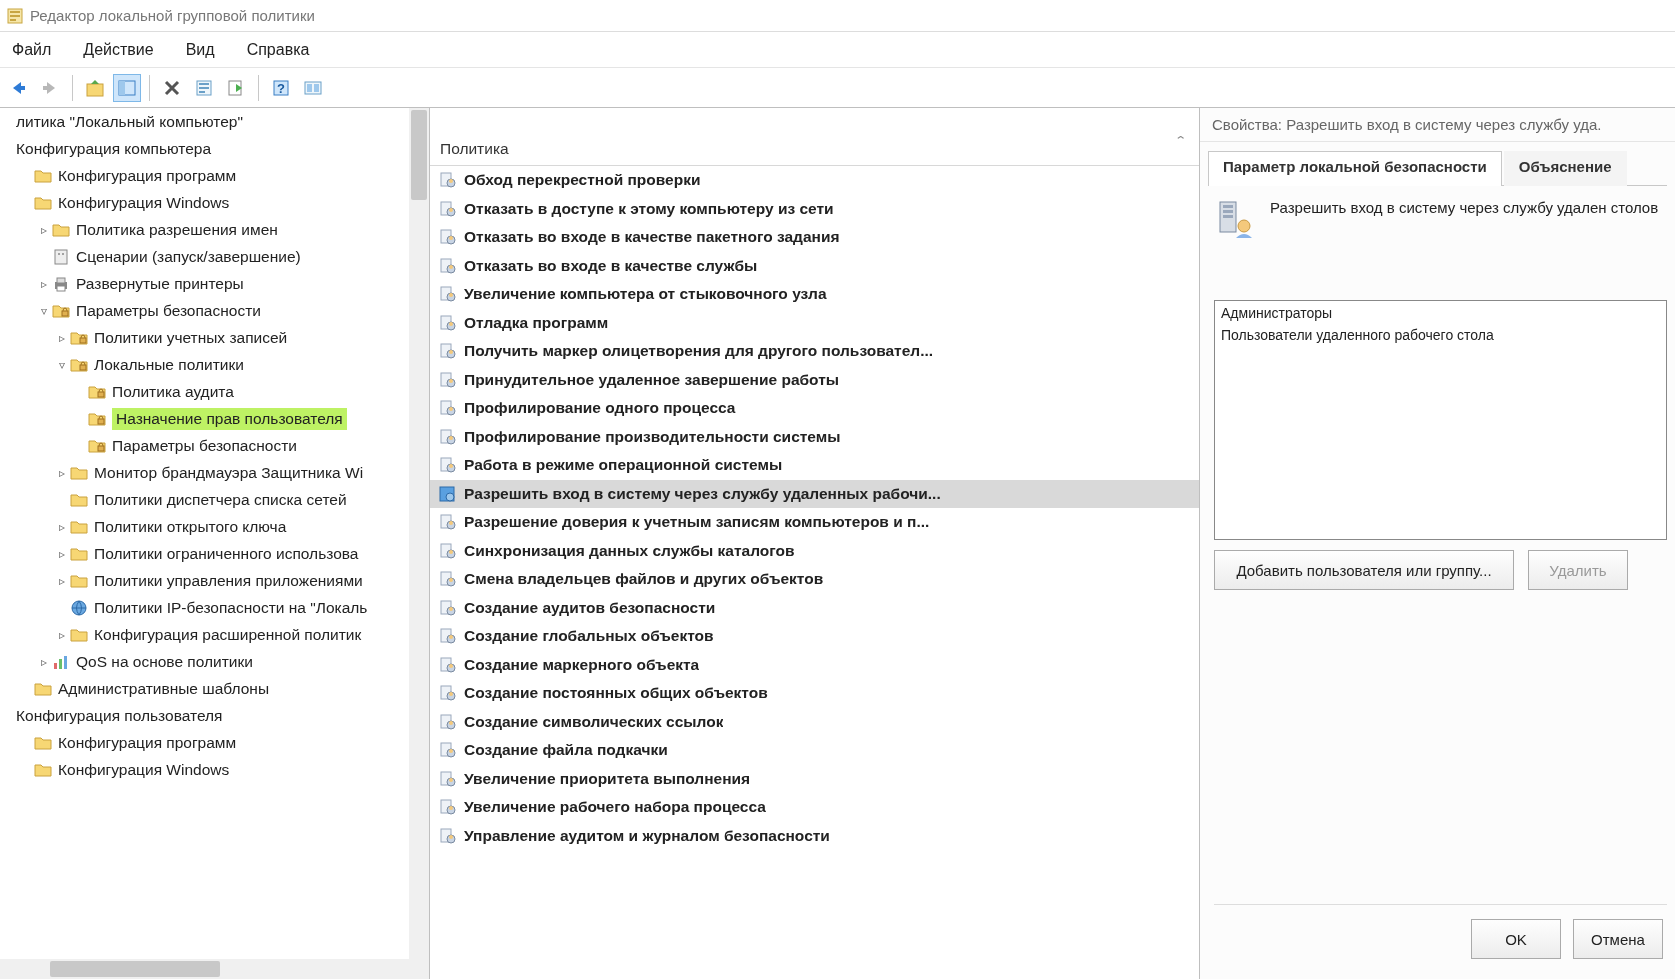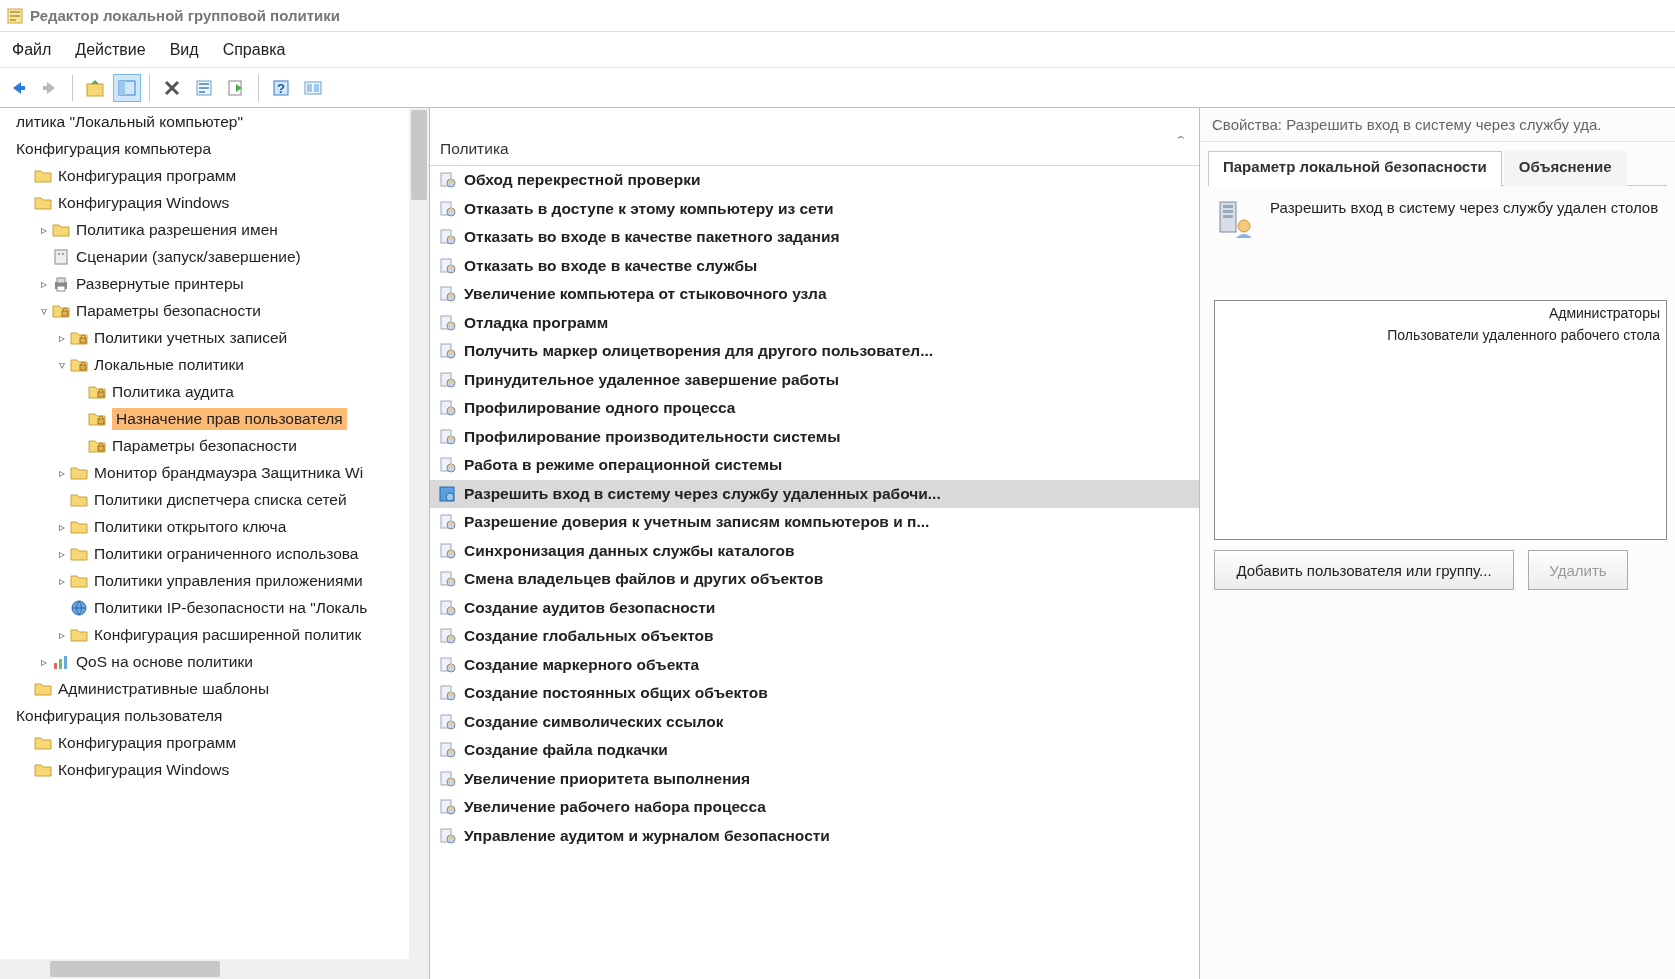--- a/index.html
+++ b/index.html
@@ -1,55 +1,55 @@
 <!DOCTYPE html>
 <html><head>
 <meta charset="utf-8">
 <style>
   * { box-sizing: border-box; margin: 0; padding: 0; }
   html, body { width: 1675px; height: 979px; font-family: "Segoe UI", Tahoma, sans-serif; font-size: 15px; color: #222; background: #fff; overflow: hidden; }
   
   .titlebar { display: flex; align-items: center; height: 32px; padding: 0 6px; border-bottom: 1px solid #ddd; background: #fff; }
   .titlebar .app-icon { width: 18px; height: 18px; margin-right: 6px; }
-  .titlebar .title { color: #777; font-size: 15px; font-weight: bold; }
+  .titlebar .title { color: #777; font-size: 15px; }
   
-  .menubar { display: flex; align-items: center; height: 36px; padding: 0 12px; gap: 24px; border-bottom: 1px solid #e5e5e5; }
+  .menubar { display: flex; align-items: center; height: 36px; padding: 0 12px; gap: 32px; border-bottom: 1px solid #e5e5e5; }
   .menubar .menu-item { font-size: 16px; color: #222; cursor: default; }
   
   .toolbar { display: flex; align-items: center; height: 40px; padding: 0 4px; gap: 4px; border-bottom: 1px solid #bfbfbf; background: #fff; }
   .toolbar .tb-btn { width: 28px; height: 28px; display: flex; align-items: center; justify-content: center; border: 1px solid transparent; }
   .toolbar .tb-btn.selected { background: #cfe6fb; border: 1px solid #7eb8e8; }
   .toolbar .sep { width: 1px; height: 26px; background: #c8c8c8; margin: 0 4px; }
   
   .main { display: flex; height: calc(979px - 32px - 36px - 40px); width: 100%; }
   .left-pane { width: 430px; border-right: 1px solid #bfbfbf; position: relative; display: flex; flex-direction: column; }
   .tree-wrap { flex: 1; overflow: hidden; position: relative; }
   .tree { position: relative; overflow: hidden; height: 100%; padding-right: 24px; }
   .tree-row { display: flex; align-items: center; height: 27px; white-space: nowrap; padding-right: 4px; font-size: 15.5px; }
   .tree-row .spacer { display:inline-block; }
   .tree-row .expander { width: 16px; text-align: center; color: #666; font-size: 12px; user-select: none; }
   .tree-row .expander.empty { visibility: hidden; }
   .tree-row .icon { width: 18px; height: 18px; margin-right: 6px; display: inline-flex; align-items: center; justify-content: center; }
-  .tree-row.selected .label-wrap { background: #fdba74; padding: 2px 4px; text-align: right; }
+  .tree-row.selected .label-wrap { background: #bef264; padding: 2px 4px; text-align: right; }
   .left-scrollbar { position: absolute; right: 0; top: 0; width: 20px; height: calc(100% - 20px); background: #f0f0f0; }
   .left-scrollbar .thumb { position: absolute; left: 2px; right: 2px; top: 2px; height: 90px; background: #c8c8c8; border-radius: 2px; }
   .left-hscroll { position: absolute; left: 0; right: 20px; bottom: 0; height: 20px; background: #f0f0f0; }
   .left-hscroll .thumb { position: absolute; top: 2px; bottom: 2px; left: 50px; width: 170px; background: #c8c8c8; border-radius: 2px; }
   .left-corner { position: absolute; right: 0; bottom: 0; width: 20px; height: 20px; background: #f0f0f0; }
 
   .center-pane { flex: 1; min-width: 0; display: flex; flex-direction: column; border-right: 1px solid #bfbfbf; }
   .col-header { height: 34px; display: flex; align-items: center; padding: 0 10px; border-bottom: 1px solid #d8d8d8; font-size: 15.5px; color: #333; background: #fff; position:relative;margin-top:24px;}
   .col-header::after { content:"⌃"; position:absolute; right:14px; top:2px; color:#888; font-size:11px; transform: scaleX(1.4); }
   .policy-list { flex: 1; overflow: hidden; font-weight: bold; }
   .policy-row { display: flex; align-items: center; height: 28.5px; padding: 0 8px; font-size: 15.5px; white-space: nowrap; overflow: hidden; text-overflow: ellipsis; }
   .policy-row .picon { width: 18px; height: 18px; margin-right: 8px; flex-shrink: 0; }
   .policy-row.selected { background: #d9d9d9; }
   .policy-row .ptext { overflow: hidden; text-overflow: ellipsis; }
 
-  .right-pane { width: 475px; display: flex; flex-direction: column; background: #fcfcfc; text-align: right; }
+  .right-pane { width: 475px; display: flex; flex-direction: column; background: #fcfcfc; }
   .props-title { height: 34px; display: flex; align-items: center; padding: 0 12px; font-size: 15px; color: #666; border-bottom: 1px solid #e5e5e5; }
   .tabs { display: flex; height: 36px; border-bottom: 1px solid #c8c8c8; margin: 8px 8px 0 8px; }
   .tab { padding: 6px 14px 0 14px; font-size: 15px; color: #333; border: 1px solid transparent; border-bottom: none; background: #f4f4f4; margin-right: 2px; position: relative; top: 1px; font-weight: bold; }
   .tab.active { background: #fff; border-color: #c8c8c8; }
   .tab-body { flex: 1; padding: 12px 8px 12px 14px; display: flex; flex-direction: column; overflow:hidden; }
   .policy-head { display: flex; gap: 14px; }
   .policy-head .big-icon { width: 42px; height: 42px; flex-shrink: 0; }
   .policy-head .desc { font-size: 15px; line-height: 1.35; }
   .userlist { margin-top: 60px; border: 1px solid #888; background: #fff; height: 240px; padding: 4px 6px; font-size: 14px; overflow: hidden; }
   .userlist .user-row { height: 22px; }
@@ -686,16 +686,20 @@
         <div class="desc">Разрешить вход в систему через службу удален столов</div>
       </div>
       <div class="userlist" id="userlist">
           <div class="user-row"><span>Администраторы</span></div>
           <div class="user-row"><span>Пользователи удаленного рабочего стола</span></div>
         </div>
       <div class="btn-row">
         <div class="btn" style="min-width:300px">Добавить пользователя или группу...</div>
         <div class="btn disabled">Удалить</div>
       </div>
+      <div class="dlg-buttons">
+        <div class="btn" style="min-width:90px">OK</div>
+        <div class="btn" style="min-width:90px">Отмена</div>
+      </div>
     </div>
   </div>
 
 </div>
 
 </body></html>

